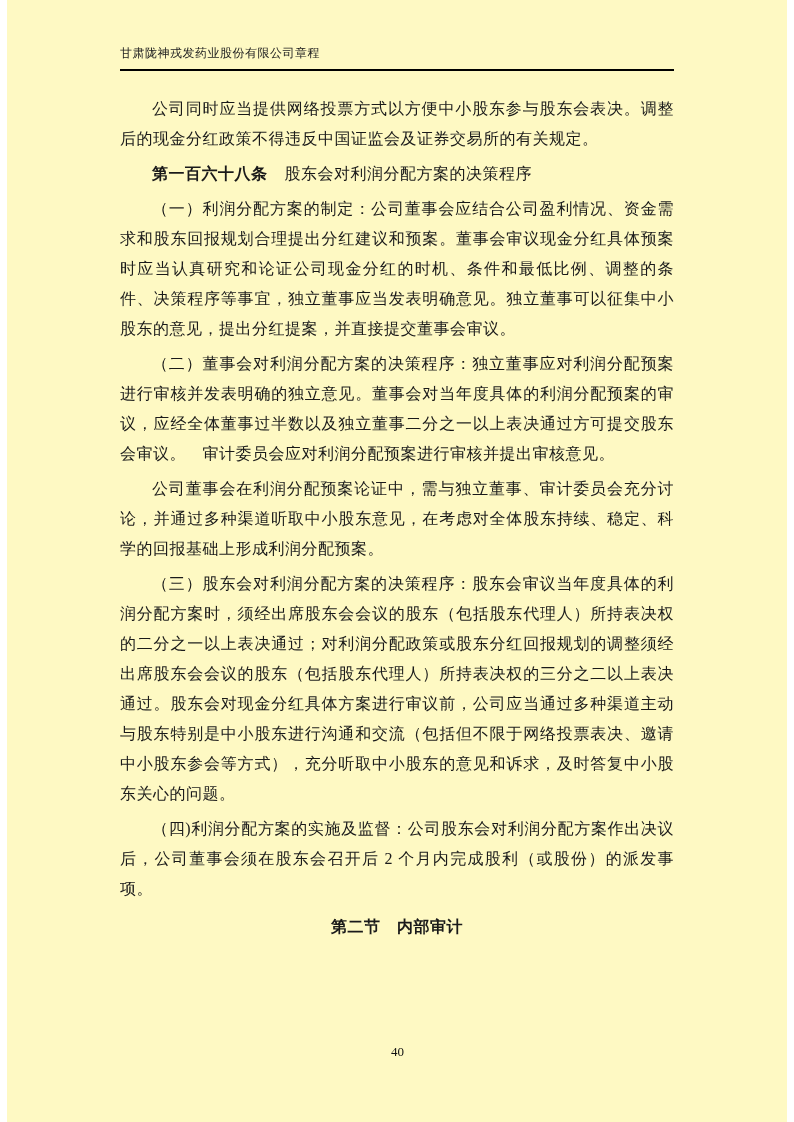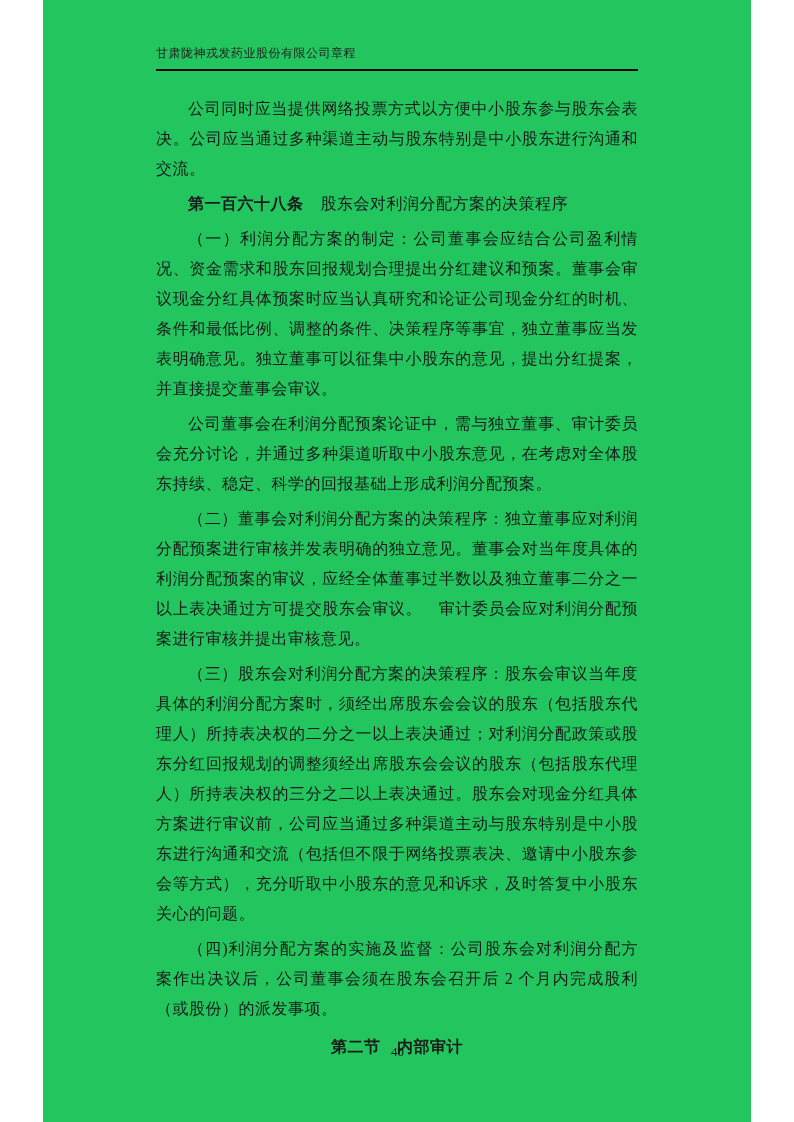--- a/index.html
+++ b/index.html
@@ -2,24 +2,24 @@
 <html><head>
 <meta charset="utf-8">
 <style>
   html, body {
     margin: 0;
     padding: 0;
     background: #ffffff;
   }
   .page {
     position: relative;
-    width: 708px;
+    width: 780px;
     height: 1122px;
     margin: 0 auto;
-    background: #22c55e;
+    background: #fef9c3;
     box-sizing: border-box;
     padding: 45px 113px 0 113px;
     font-family: "Liberation Serif", "DejaVu Serif", serif;
     color: #1a1a1a;
     overflow: hidden;
   }
   .doc-header {
     font-size: 12px;
     letter-spacing: 0.5px;
     color: #222222;
@@ -68,31 +68,31 @@
 
 <div class="page">
 
   <div class="doc-header">
     <span>甘肃陇神戎发药业股份有限公司章程</span>
   </div>
 
   <div class="doc-body">
 
 
-    <p class="para indent">公司同时应当提供网络投票方式以方便中小股东参与股东会表决。公司应当通过多种渠道主动与股东特别是中小股东进行沟通和交流。</p>
+    <p class="para indent">公司同时应当提供网络投票方式以方便中小股东参与股东会表决。调整后的现金分红政策不得违反中国证监会及证券交易所的有关规定。</p>
 
     <p class="para article-heading">
       <span class="article-number">第一百六十八条</span><span>股东会对利润分配方案的决策程序</span>
     </p>
 
     <p class="para indent">（一）利润分配方案的制定：公司董事会应结合公司盈利情况、资金需求和股东回报规划合理提出分红建议和预案。董事会审议现金分红具体预案时应当认真研究和论证公司现金分红的时机、条件和最低比例、调整的条件、决策程序等事宜，独立董事应当发表明确意见。独立董事可以征集中小股东的意见，提出分红提案，并直接提交董事会审议。</p>
 
+    <p class="para indent">（二）董事会对利润分配方案的决策程序：独立董事应对利润分配预案进行审核并发表明确的独立意见。董事会对当年度具体的利润分配预案的审议，应经全体董事过半数以及独立董事二分之一以上表决通过方可提交股东会审议。　审计委员会应对利润分配预案进行审核并提出审核意见。</p>
+
     <p class="para indent">公司董事会在利润分配预案论证中，需与独立董事、审计委员会充分讨论，并通过多种渠道听取中小股东意见，在考虑对全体股东持续、稳定、科学的回报基础上形成利润分配预案。</p>
-
-    <p class="para indent">（二）董事会对利润分配方案的决策程序：独立董事应对利润分配预案进行审核并发表明确的独立意见。董事会对当年度具体的利润分配预案的审议，应经全体董事过半数以及独立董事二分之一以上表决通过方可提交股东会审议。　审计委员会应对利润分配预案进行审核并提出审核意见。</p>
 
     <p class="para indent">（三）股东会对利润分配方案的决策程序：股东会审议当年度具体的利润分配方案时，须经出席股东会会议的股东（包括股东代理人）所持表决权的二分之一以上表决通过；对利润分配政策或股东分红回报规划的调整须经出席股东会会议的股东（包括股东代理人）所持表决权的三分之二以上表决通过。股东会对现金分红具体方案进行审议前，公司应当通过多种渠道主动与股东特别是中小股东进行沟通和交流（包括但不限于网络投票表决、邀请中小股东参会等方式），充分听取中小股东的意见和诉求，及时答复中小股东关心的问题。</p>
 
     <p class="para indent">（四)利润分配方案的实施及监督：公司股东会对利润分配方案作出决议后，公司董事会须在股东会召开后 2 个月内完成股利（或股份）的派发事项。</p>
 
 
     <p class="para section-heading">第二节　内部审计</p>
 
   </div>
 

